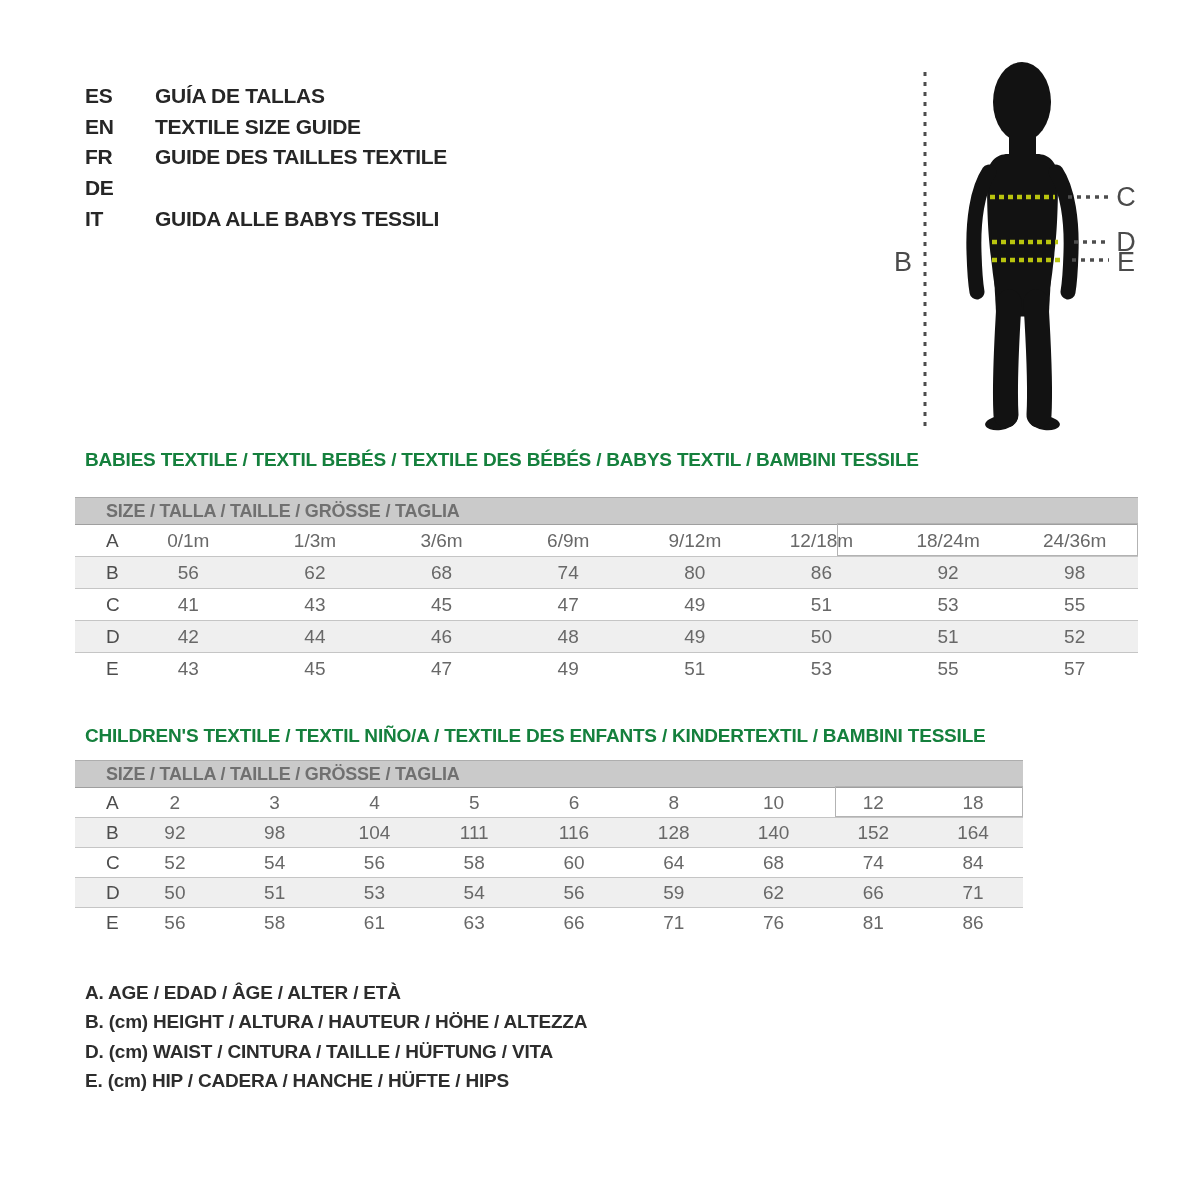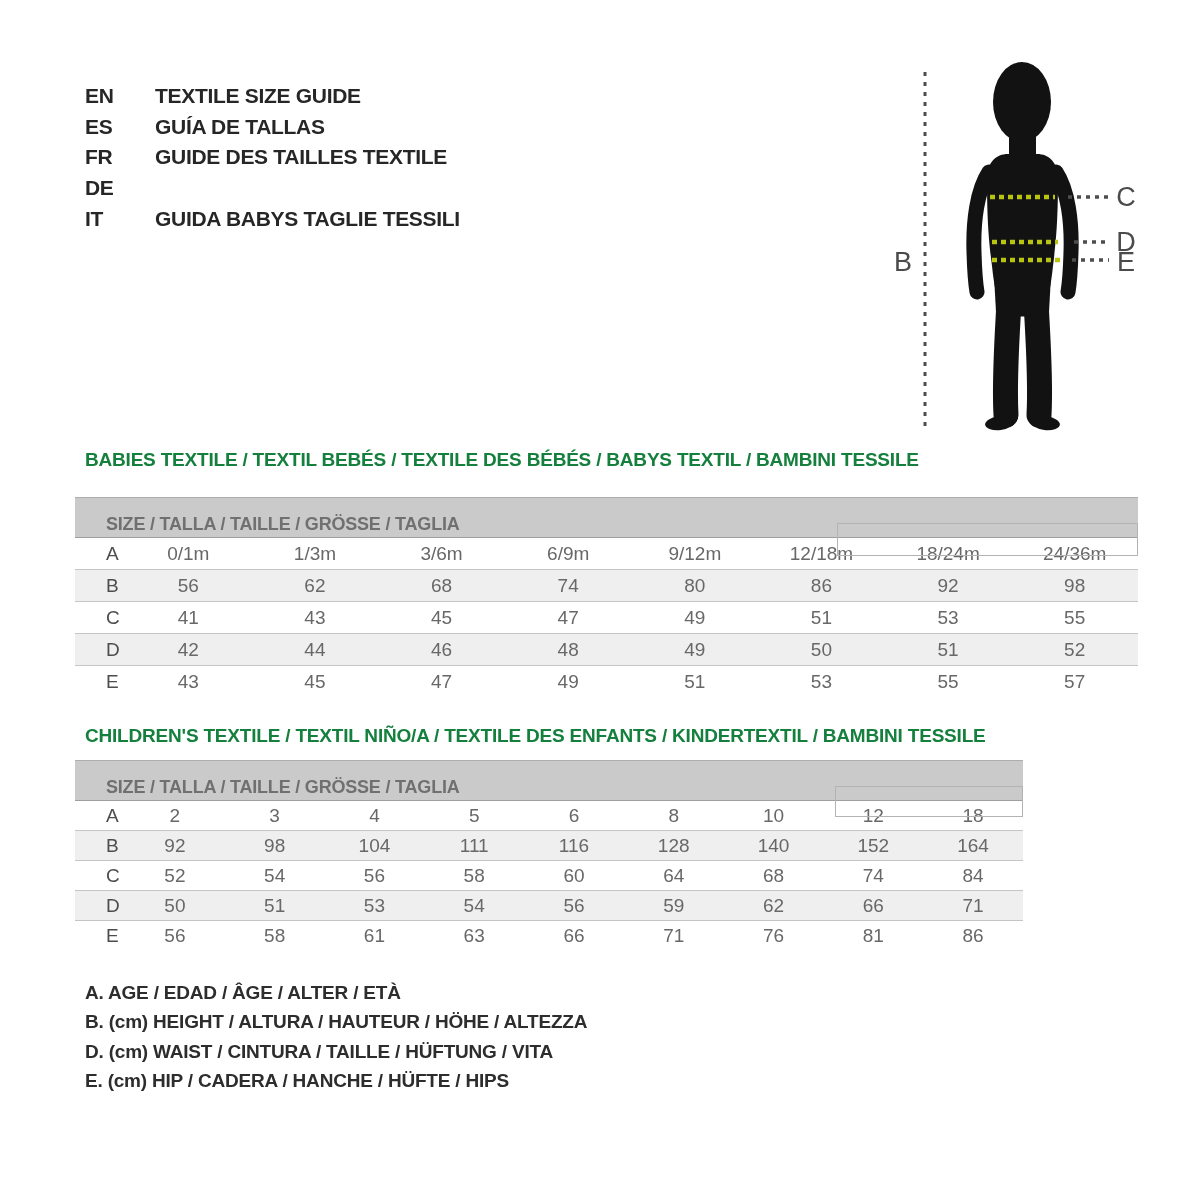--- a/index.html
+++ b/index.html
@@ -29,21 +29,21 @@
   }
   #babies-title { top:449px; }
   #children-title { top:725px; }
 
   
   .size-table { position:absolute; border-collapse:collapse; table-layout:fixed; }
   #babies-table { left:75px; top:497px; width:1063px; }
   #children-table { left:75px; top:760px; width:948px; }
   .size-table thead td {
     background:#cacaca; color:#707070; font-size:18px; font-weight:700;
-    letter-spacing:-0.2px; height:26px; line-height:26px; padding:13px 0 0 31px;
+    letter-spacing:-0.2px; height:26px; line-height:26px; padding:0 0 0 31px;
     border-top:1px solid #aeaeae; border-bottom:1px solid #9f9f9f; white-space:nowrap;
   }
   .size-table tbody td {
     font-size:19px; color:#686868; text-align:center; white-space:nowrap;
   }
   #babies-table tbody tr { height:32px; }
   #children-table tbody tr { height:30px; }
   .size-table tbody tr + tr td { border-top:1px solid #c5c5c5; }
   .size-table tbody tr:nth-child(even) td { background:#efefef; }
   .size-table td.rowlabel { text-align:left; padding-left:31px; color:#4d4d4d; }
@@ -60,37 +60,37 @@
     color:#2d2d2d; letter-spacing:-0.2px; white-space:nowrap;text-align:right;
   }
 </style>
 </head>
 <body>
 
 <div class="page">
 
   <div class="lang-block">
       <div class="lang-row">
+        <span class="lang-code">ES</span>
+        <span class="lang-label">GUÍA DE TALLAS</span>
+      </div>
+      <div class="lang-row">
         <span class="lang-code">EN</span>
         <span class="lang-label">TEXTILE SIZE GUIDE</span>
       </div>
       <div class="lang-row">
-        <span class="lang-code">ES</span>
-        <span class="lang-label">GUÍA DE TALLAS</span>
-      </div>
-      <div class="lang-row">
         <span class="lang-code">FR</span>
         <span class="lang-label">GUIDE DES TAILLES TEXTILE</span>
       </div>
       <div class="lang-row">
         <span class="lang-code">DE</span>
       </div>
       <div class="lang-row">
         <span class="lang-code">IT</span>
-        <span class="lang-label">GUIDA BABYS TAGLIE TESSILI</span>
+        <span class="lang-label">GUIDA ALLE BABYS TESSILI</span>
       </div>
     </div>
 
   <div class="figure-block">
     <svg class="figure-svg" viewBox="0 0 250 390" aria-hidden="true">
 
       <line x1="35" y1="22" x2="35" y2="378" stroke="#4d4d4d" stroke-width="3" stroke-dasharray="4 6"></line>
 
       <g fill="#121212">
         <ellipse cx="132" cy="52" rx="29" ry="40"></ellipse>

